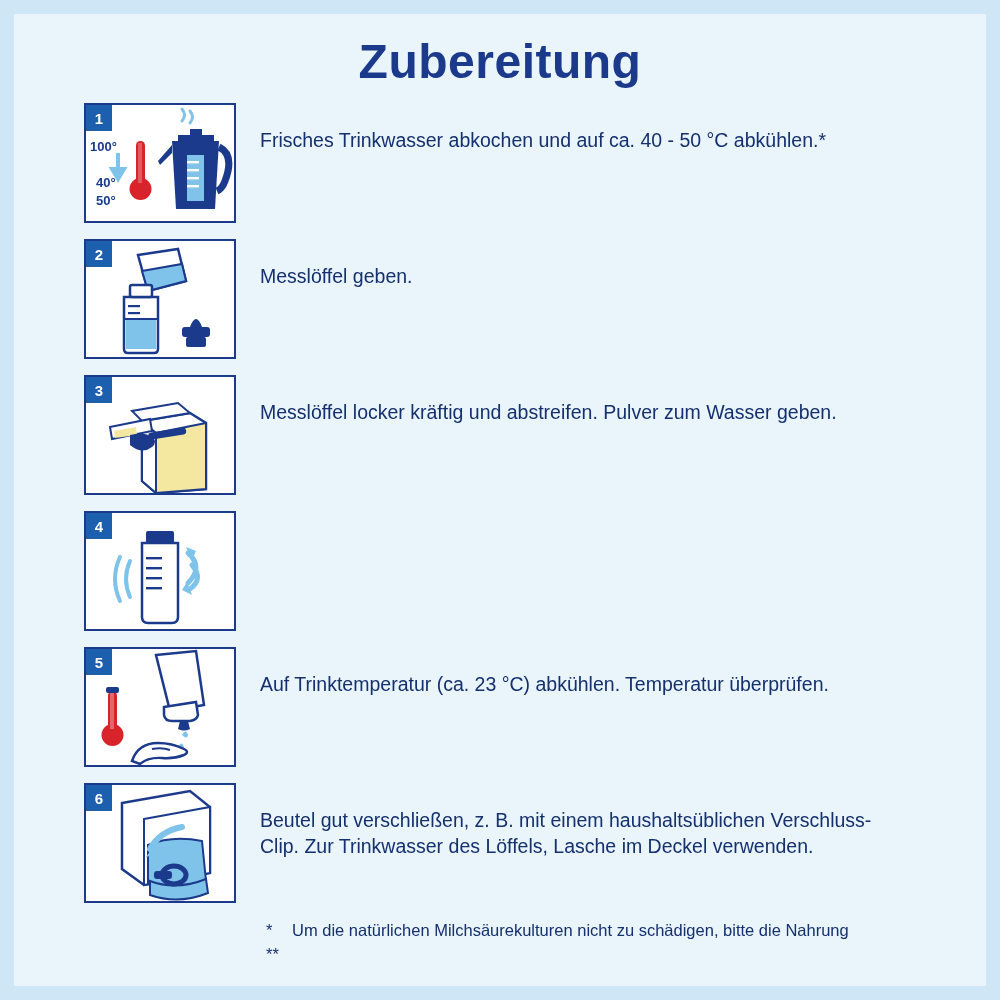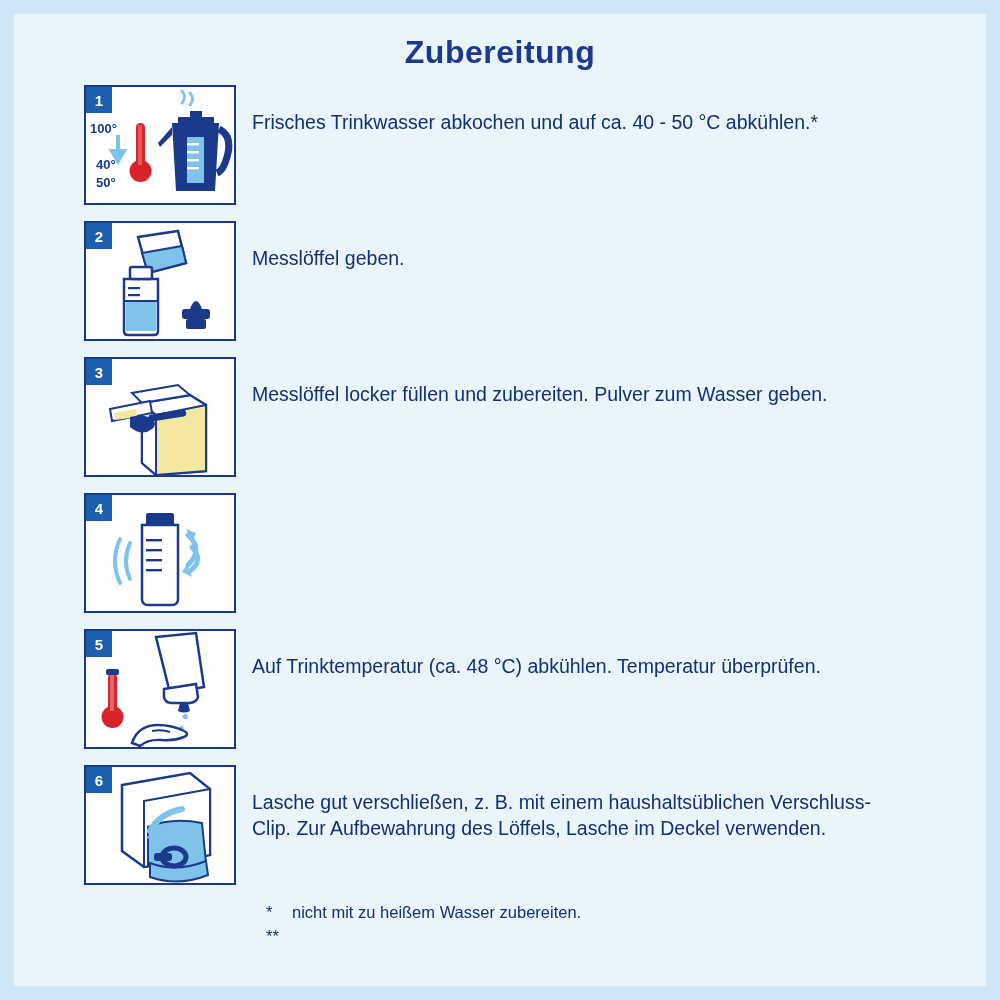--- a/index.html
+++ b/index.html
@@ -17,21 +17,21 @@
     position: relative;
     width: 1000px;
     height: 1000px;
     box-sizing: border-box;
     background: #eaf4fb;
     border: 14px solid #cfe6f7;
   }
   #title {
     text-align: center;
     color: #1b3a8c;
-    font-size: 32px;
+    font-size: 48px;
     font-weight: bold;
     letter-spacing: 0.5px;
     margin-top: 20px;
     margin-bottom: 14px;
   }
   .steps {
     padding: 0 18px 0 70px;
   }
   .step {
     display: flex;
@@ -67,21 +67,21 @@
     position: absolute;
     left: 0;
     top: 0;
     width: 152px;
     height: 120px;
   }
   .step-text {
     color: #14306e;
     font-size: 19.5px;
     line-height: 1.35;
-    padding-left: 16px;
+    padding-left: 24px;
     padding-top: 24px;
     max-width: 690px;
   }
   .step-text .line {
     display: block;
     white-space: nowrap;
   }
   .footnotes {
     margin-top: 10px;
     padding-left: 252px;
@@ -191,21 +191,21 @@
           <path d="M56 44 L104 36 L92 26 L46 34 Z" fill="#ffffff" stroke="#1b3a8c" stroke-width="2"></path>
 
           <path d="M24 50 L64 42 L66 54 L26 62 Z" fill="#ffffff" stroke="#1b3a8c" stroke-width="2"></path>
           <path d="M28 54 L50 50 L51 58 L29 61 Z" fill="#f4e7a0"></path>
 
           <path d="M44 58 q14 -4 22 2 q6 5 0 10 q-10 8 -22 -2 z" fill="#1b3a8c"></path>
           <rect x="62" y="56" width="38" height="7" rx="3" transform="rotate(-9 62 56)" fill="#1b3a8c"></rect>
         </svg>
       </div>
       <div class="step-text">
-        <span class="line">Messlöffel locker füllen und zubereiten. Pulver zum Wasser geben.</span>
+        <span class="line">Messlöffel locker kräftig und abstreifen. Pulver zum Wasser geben.</span>
       </div>
     </div>
 
     <div class="step">
       <div class="thumb">
         <div class="badge">4</div>
         <svg viewBox="0 0 152 120">
 
           <path d="M56 30 L92 30 L92 104 q0 6 -6 6 L62 110 q-6 0 -6 -6 Z" fill="#ffffff" stroke="#1b3a8c" stroke-width="2.5"></path>
           <rect x="60" y="18" width="28" height="13" rx="2" fill="#1b3a8c"></rect>
@@ -240,21 +240,21 @@
           <path d="M46 112 q6 -18 26 -18 q14 0 26 6 q6 3 0 6 q-10 4 -22 3 q-14 -1 -22 6 z" fill="#ffffff" stroke="#1b3a8c" stroke-width="2.5"></path>
           <path d="M66 100 q10 -2 18 1" stroke="#1b3a8c" stroke-width="2" fill="none"></path>
 
           <rect x="22" y="42" width="9" height="38" rx="4.5" fill="#d8232a"></rect>
           <circle cx="26.5" cy="86" r="11" fill="#d8232a"></circle>
           <rect x="24" y="44" width="4" height="36" fill="#ffffff" opacity="0.3"></rect>
           <rect x="20" y="38" width="13" height="6" rx="2" fill="#1b3a8c"></rect>
         </svg>
       </div>
       <div class="step-text">
-        <span class="line">Auf Trinktemperatur (ca. 48 °C) abkühlen. Temperatur überprüfen.</span>
+        <span class="line">Auf Trinktemperatur (ca. 23 °C) abkühlen. Temperatur überprüfen.</span>
       </div>
     </div>
 
     <div class="step">
       <div class="thumb">
         <div class="badge">6</div>
         <svg viewBox="0 0 152 120">
 
           <path d="M36 18 L104 6 L124 22 L124 88 L58 100 L36 84 Z" fill="#ffffff" stroke="#1b3a8c" stroke-width="2.5"></path>
           <path d="M58 34 L124 22 L124 88 L58 100 Z" fill="#ffffff" stroke="#1b3a8c" stroke-width="2"></path>
@@ -263,32 +263,32 @@
           <path d="M64 96 q26 10 56 -2 l2 14 q-30 12 -58 2 z" fill="#7fc3ea" stroke="#1b3a8c" stroke-width="2"></path>
 
           <ellipse cx="88" cy="90" rx="12" ry="9" fill="none" stroke="#1b3a8c" stroke-width="5"></ellipse>
           <rect x="68" y="86" width="18" height="8" rx="3" fill="#1b3a8c"></rect>
 
           <path d="M96 42 q-22 4 -32 22" stroke="#7fc3ea" stroke-width="6" fill="none" stroke-linecap="round"></path>
           <path d="M60 72 l14 -4 l-2 -12 z" fill="#7fc3ea"></path>
         </svg>
       </div>
       <div class="step-text">
-        <span class="line">Lasche gut verschließen, z. B. mit einem haushaltsüblichen Verschluss-</span>
-        <span class="line">Clip. Zur Aufbewahrung des Löffels, Lasche im Deckel verwenden.</span>
+        <span class="line">Beutel gut verschließen, z. B. mit einem haushaltsüblichen Verschluss-</span>
+        <span class="line">Clip. Zur Trinkwasser des Löffels, Lasche im Deckel verwenden.</span>
       </div>
     </div>
 
   </div>
 
   <div class="footnotes">
     <div class="footnote">
       <div class="fn-mark">*</div>
       <div class="fn-body">
-        <span class="line">nicht mit zu heißem Wasser zubereiten.</span>
+        <span class="line">Um die natürlichen Milchsäurekulturen nicht zu schädigen, bitte die Nahrung</span>
       </div>
     </div>
     <div class="footnote">
       <div class="fn-mark">**</div>
     </div>
   </div>
 
 </div>
 
 </body></html>

